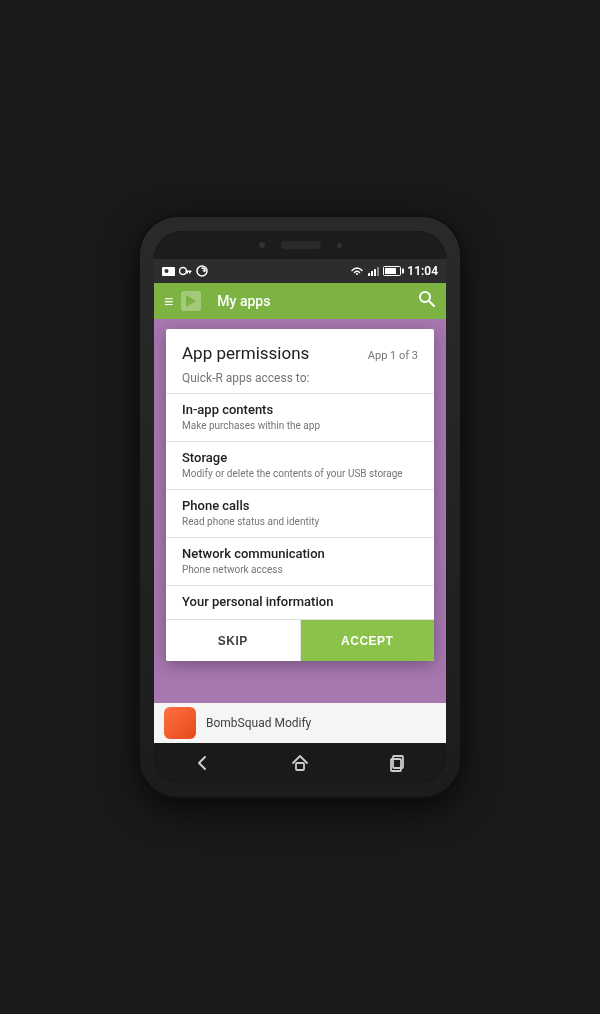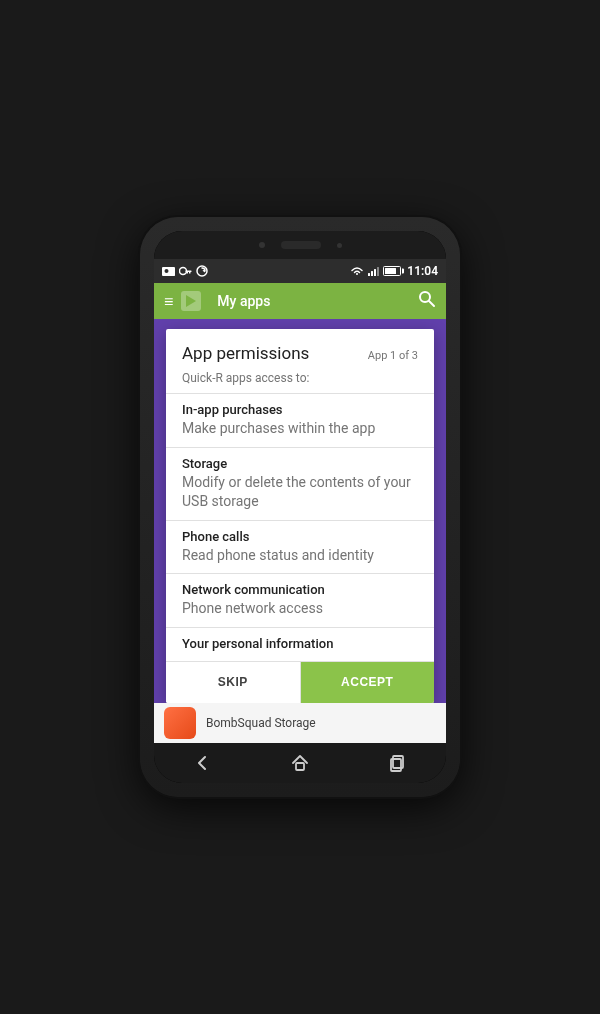--- a/index.html
+++ b/index.html
@@ -153,21 +153,21 @@
       margin-left: 8px;
     }
     .app-bar-search {
       color: #fff;
       font-size: 16px;
     }
 
     
     .screen-content {
       flex: 1;
-      background: #8b5cf6;
+      background: #f0abfc;
       position: relative;
       overflow: hidden;
     }
 
     
     .dialog-overlay {
       position: absolute;
       inset: 0;
       background: rgba(0,0,0,0.3);
       display: flex;
@@ -214,21 +214,21 @@
     }
 
     .permission-category {
       font-size: 13px;
       font-weight: 500;
       color: #212121;
       margin-bottom: 2px;
     }
 
     .permission-desc {
-      font-size: 14px;
+      font-size: 10px;
       color: #757575;
       line-height: 1.4;
     }
 
     .dialog-buttons {
       display: flex;
       border-top: 1px solid #e0e0e0;
       height: 42px;
     }
 
@@ -380,21 +380,21 @@
         <div class="dialog">
 
           <div class="dialog-header">
             <span class="dialog-title">App permissions</span>
             <span class="dialog-subtitle">App 1 of 3</span>
           </div>
 
           <div class="dialog-needs">Quick-R apps access to:</div>
 
           <div class="permission-item">
-            <div class="permission-category">In-app purchases</div>
+            <div class="permission-category">In-app contents</div>
             <div class="permission-desc">Make purchases within the app</div>
           </div>
 
           <div class="permission-item">
             <div class="permission-category">Storage</div>
             <div class="permission-desc">Modify or delete the contents of your USB storage</div>
           </div>
 
 
           <div class="permission-item">
@@ -413,21 +413,21 @@
 
           <div class="dialog-buttons">
             <button class="btn-skip">SKIP</button>
             <button class="btn-accept">ACCEPT</button>
           </div>
         </div>
       </div>
 
       <div class="bottom-apps" style="position:absolute;bottom:0;left:0;right:0;">
         <div class="app-icon-small"></div>
-        <span class="app-name-small">BombSquad Storage</span>
+        <span class="app-name-small">BombSquad Modify</span>
       </div>
     </div>
 
     <div class="nav-bar">
       <div class="nav-btn">
         <svg width="20" height="20" viewBox="0 0 20 20">
           <path d="M12 4 L6 10 L12 16" stroke="#ccc" stroke-width="2" fill="none" stroke-linecap="round" stroke-linejoin="round"></path>
         </svg>
       </div>
       <div class="nav-btn">

